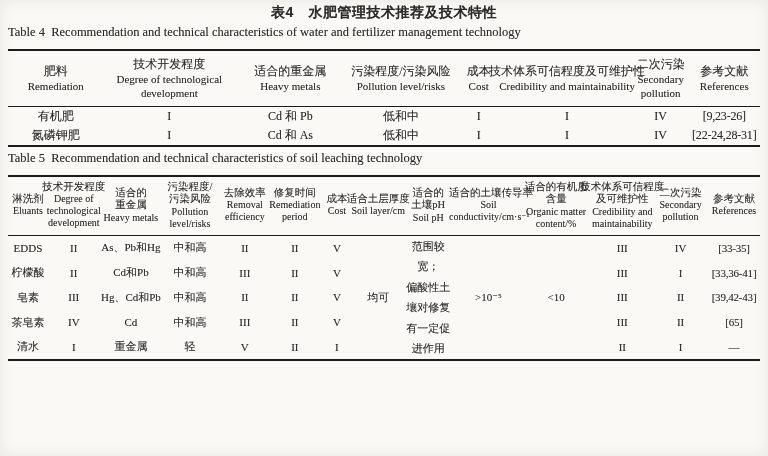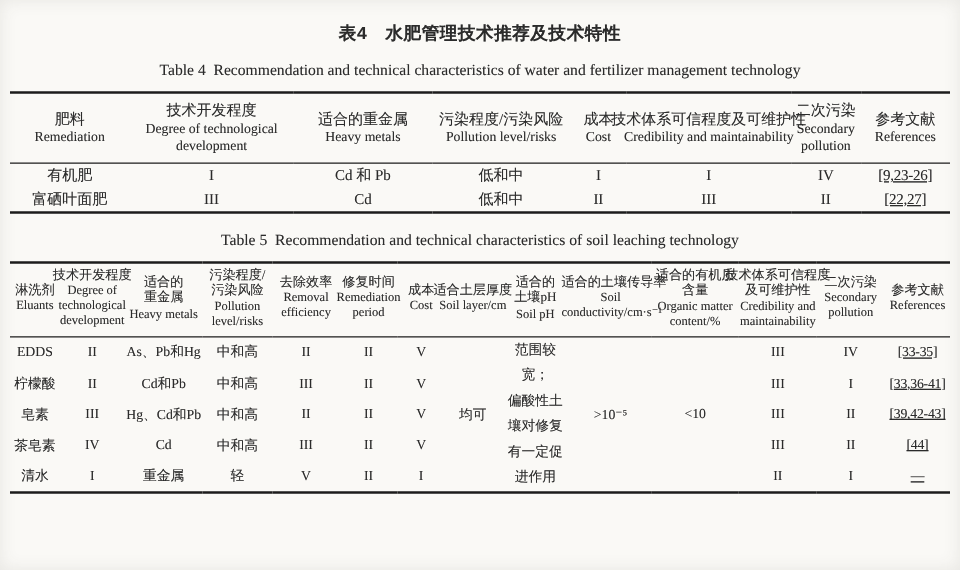--- a/index.html
+++ b/index.html
@@ -7,31 +7,31 @@
   body {
     width:768px; height:456px;
     background:#eceae6;
     font-family:"Liberation Serif","DejaVu Serif",serif;
     color:#2b2b2b;
   }
   .sheet {
     width:768px; height:456px; overflow:hidden;
     background:#faf9f6;
     box-shadow: inset 0 0 14px rgba(70,65,55,0.10);
-    padding:14px 8px 4px 8px;
+    padding:0 8px 4px 8px;
   }
   .title-zh {
     text-align:center;
     font-family:"Liberation Sans","DejaVu Sans",sans-serif;
     font-weight:700; font-size:14px; line-height:18px;
     letter-spacing:0.5px; margin-top:3px;
     text-shadow:0 0 0.5px rgba(40,40,40,0.45);
   }
   .title-en {
-    text-align:center; font-size:12.5px; line-height:18px; margin-top:12px;
+    text-align:left; font-size:12.5px; line-height:18px; margin-top:2px;
     white-space:pre-wrap;
     text-shadow:0 0 0.4px rgba(40,40,40,0.35);
   }
   .gap { margin-top:17px; }
   table.t {
     width:100%; border-collapse:collapse; table-layout:fixed;
     border-top:2.2px solid #1c1c1c; border-bottom:2.2px solid #1c1c1c;
     margin-top:8px;
     text-shadow:0 0 0.4px rgba(40,40,40,0.35);
   }
@@ -50,21 +50,21 @@
   
   .nw  { white-space:nowrap; }
   .m25 { margin-left:-25px; margin-right:-25px; }
   .m15 { margin-left:-15px; margin-right:-15px; }
   .m14 { margin-left:-14px; margin-right:-14px; }
   .m8  { margin-left:-8px;  margin-right:-8px; }
   .m5  { margin-left:-5px;  margin-right:-5px; }
   .wnar{ width:36px; margin-left:auto; margin-right:auto; }
   .vtop{ vertical-align:top; padding-top:3px; }
   .ph  { white-space:pre-line; line-height:20.5px; font-size:11px; }
-  .ref { white-space:nowrap; font-size:11.5px; letter-spacing:-0.2px;text-decoration:underline; }
+  .ref { white-space:nowrap; font-size:11.5px; letter-spacing:-0.2px; }
   .met { white-space:nowrap; }
 </style>
 </head>
 <body>
 
 <div class="sheet">
 
   <div class="title-zh">表4　水肥管理技术推荐及技术特性</div>
   <div class="title-en">Table 4&nbsp;&nbsp;Recommendation and technical characteristics of water and fertilizer management technology</div>
 
@@ -120,28 +120,28 @@
         <td>有机肥</td>
           <td>I</td>
           <td class="met">Cd 和 Pb</td>
           <td>低和中</td>
           <td>I</td>
           <td>I</td>
           <td>IV</td>
           <td class="ref">[9,23-26]</td>
       </tr>
       <tr>
-        <td>富硒叶面肥</td>
-          <td>III</td>
-          <td class="met">Cd</td>
+        <td>氮磷钾肥</td>
+          <td>I</td>
+          <td class="met">Cd 和 As</td>
           <td>低和中</td>
-          <td>II</td>
-          <td>III</td>
-          <td>II</td>
-          <td class="ref">[22,27]</td>
+          <td>I</td>
+          <td>I</td>
+          <td>IV</td>
+          <td class="ref">[22-24,28-31]</td>
       </tr>
     </tbody>
   </table>
 
   <div class="title-en">Table 5&nbsp;&nbsp;Recommendation and technical characteristics of soil leaching technology</div>
 
   <table class="t t5">
     <colgroup>
       <col style="width:5.3%">
         <col style="width:6.9%">
@@ -266,21 +266,21 @@
       <tr>
         <td>茶皂素</td>
         <td>IV</td>
         <td class="met">Cd</td>
         <td>中和高</td>
         <td>III</td>
         <td>II</td>
         <td>V</td>
         <td>III</td>
         <td>II</td>
-        <td class="ref">[44]</td>
+        <td class="ref">[65]</td>
       </tr>
       <tr>
         <td>清水</td>
         <td>I</td>
         <td class="met">重金属</td>
         <td>轻</td>
         <td>V</td>
         <td>II</td>
         <td>I</td>
         <td>II</td>

